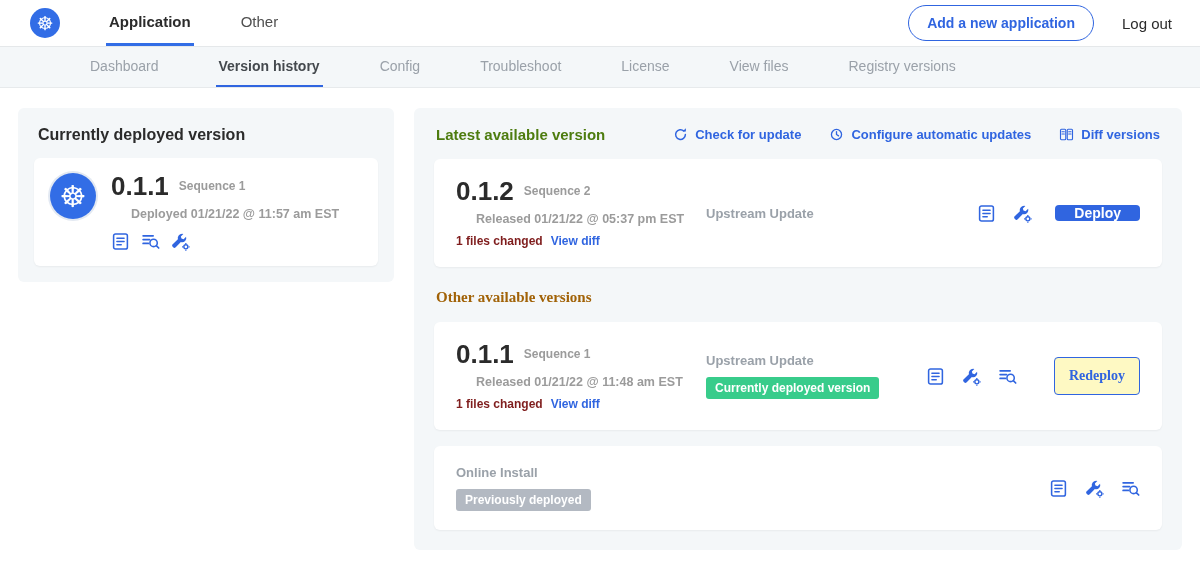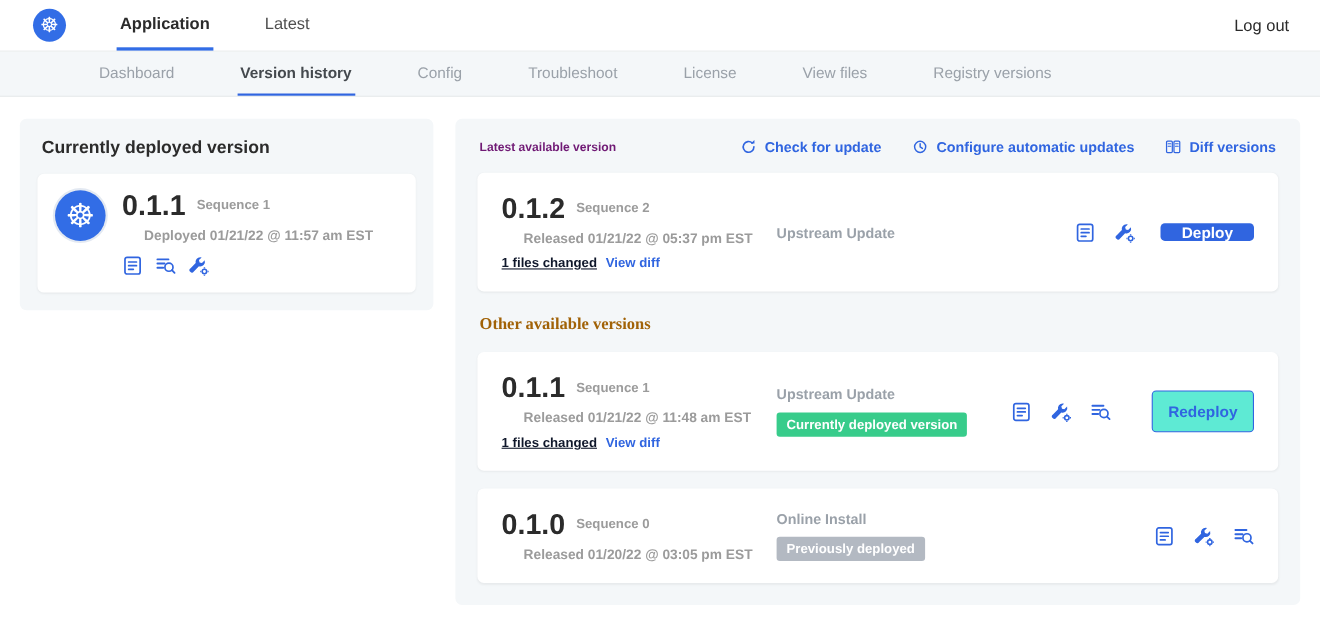--- a/index.html
+++ b/index.html
@@ -44,54 +44,55 @@
   .seq { font-size: 12px; color: #9b9b9b; font-weight: 600; }
   .muted { font-size: 12.5px; color: #9b9b9b; font-weight: 600; margin-top: 8px; padding-left: 20px; }
   .icon-row { display: flex; gap: 11px; margin-top: 11px; }
   .icon { width: 19px; height: 19px; color: #3065E0; cursor: pointer; display: inline-block; }
   .icon svg { width: 100%; height: 100%; display: block; }
   .icon-sm { width: 15px; height: 15px; color: #3065E0; display: inline-block; }
   .icon-sm svg { width: 100%; height: 100%; display: block; }
   
   .right-panel { flex: 1; padding: 14px 20px 20px; }
   .panel-head { display: flex; justify-content: space-between; align-items: center; margin: 4px 2px 16px; }
-  .panel-title { font-size: 11px; font-weight: 700; color: #701a75; text-align: right; }
+  .panel-title { font-size: 15px; font-weight: 700; color: #4d7c0f; text-align: right; }
   .actions { display: flex; gap: 28px; }
   .action-link { display: flex; align-items: center; gap: 7px; color: #3065E0; font-size: 13px;
                  font-weight: 700; cursor: pointer; }
   .vcard { background: #fff; border-radius: 6px; padding: 19px 22px; display: flex; align-items: center;
            box-shadow: 0 1px 2px rgba(0,0,0,.05); }
   .v-left { width: 250px; flex: none; }
   .files-row { display: flex; gap: 8px; margin-top: 8px; font-size: 12px; align-items: baseline; }
-  .files { color: #0f172a; font-weight: 600; text-decoration: underline; }
+  .files { color: #7f1d1d; font-weight: 600; }
   .view-diff { color: #3065E0; font-weight: 700; cursor: pointer; }
   .v-mid { flex: 1; display: flex; flex-direction: column; gap: 9px; align-items: flex-start; }
   .source { font-size: 13px; font-weight: 700; color: #9aa1a9; }
   .badge { font-size: 12px; font-weight: 700; color: #fff; padding: 4px 9px; border-radius: 3px; }
   .badge.green { background: #38CC8B; }
   .badge.gray  { background: #B3B9C2; }
   .v-right { display: flex; align-items: center; gap: 17px; flex: none; }
   .deploy-btn { background: #3065E0; color: #fff; font-weight: 700; font-size: 14px; border: none;
                 border-radius: 4px; padding: 0 19px; cursor: pointer; margin-left: 6px; font-family: inherit; }
-  .redeploy-btn { background: #5eead4; color: #3065E0; font-weight: 700; font-size: 14px;
+  .redeploy-btn { background: #fef9c3; color: #3065E0; font-weight: 700; font-size: 14px;
                   border: 1px solid #3065E0; border-radius: 4px; padding: 10px 14px; cursor: pointer;
-                  margin-left: 20px; font-family: Liberation Sans, sans-serif; }
+                  margin-left: 20px; font-family: Liberation Serif, serif; }
   .other-title { font-size: 15px; font-weight: 700; color: #a16207; margin: 22px 2px 16px; font-family: Liberation Serif, serif; }
   .vcard + .vcard { margin-top: 16px; }
 </style>
 </head>
 <body>
 
 <div class="header">
   <div class="logo-badge">☸</div>
   <div class="hdr-tabs">
     <div class="hdr-tab active">Application</div>
-    <div class="hdr-tab">Latest</div>
+    <div class="hdr-tab">Other</div>
   </div>
   <div class="hdr-right">
+    <button class="add-app-btn">Add a new application</button>
     <span class="logout">Log out</span>
   </div>
 </div>
 
 <div class="subnav">
   <div class="subnav-item">Dashboard</div>
   <div class="subnav-item active">Version history</div>
   <div class="subnav-item">Config</div>
   <div class="subnav-item">Troubleshoot</div>
   <div class="subnav-item">License</div>
@@ -242,27 +243,20 @@
               <path d="M1.8 3.2h8.4M1.8 6.4h5.4M1.8 9.6h4.4" stroke="currentColor" stroke-width="1.5" stroke-linecap="round"></path>
               <circle cx="10.6" cy="9.2" r="3.1" stroke="currentColor" stroke-width="1.3"></circle>
               <path d="M12.9 11.5l2 2" stroke="currentColor" stroke-width="1.4" stroke-linecap="round"></path>
             </svg>
         </span>
         <button class="redeploy-btn">Redeploy</button>
       </div>
     </div>
 
     <div class="vcard">
-      <div class="v-left">
-        <div class="ver-row">
-          <span class="ver-num">0.1.0</span>
-          <span class="seq">Sequence 0</span>
-        </div>
-        <div class="muted">Released 01/20/22 @ 03:05 pm EST</div>
-      </div>
       <div class="v-mid">
         <span class="source">Online Install</span>
         <span class="badge gray">Previously deployed</span>
       </div>
       <div class="v-right">
         <span class="icon">
           <svg viewBox="0 0 16 16" fill="none">
               <rect x="2.2" y="1.6" width="11.6" height="12.8" rx="1.6" stroke="currentColor" stroke-width="1.3"></rect>
               <path d="M5 5.2h6M5 8h6M5 10.8h3.6" stroke="currentColor" stroke-width="1.3" stroke-linecap="round"></path>
             </svg>

